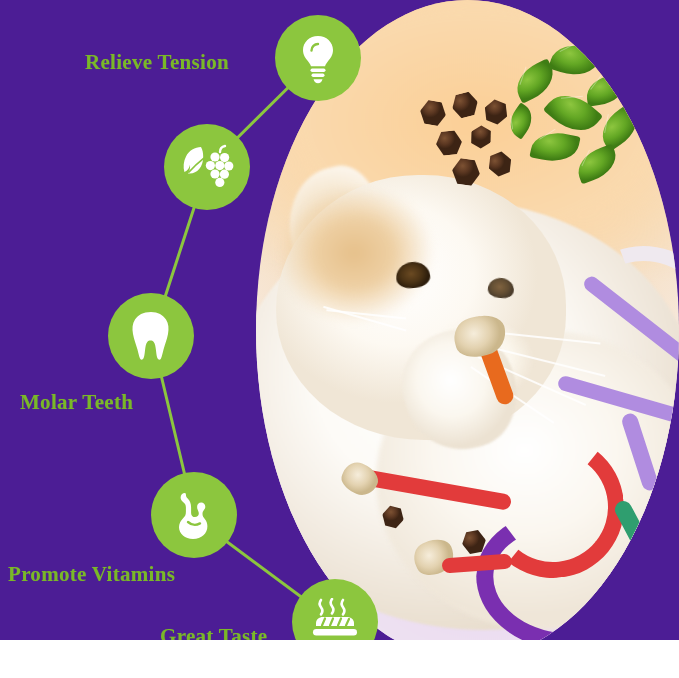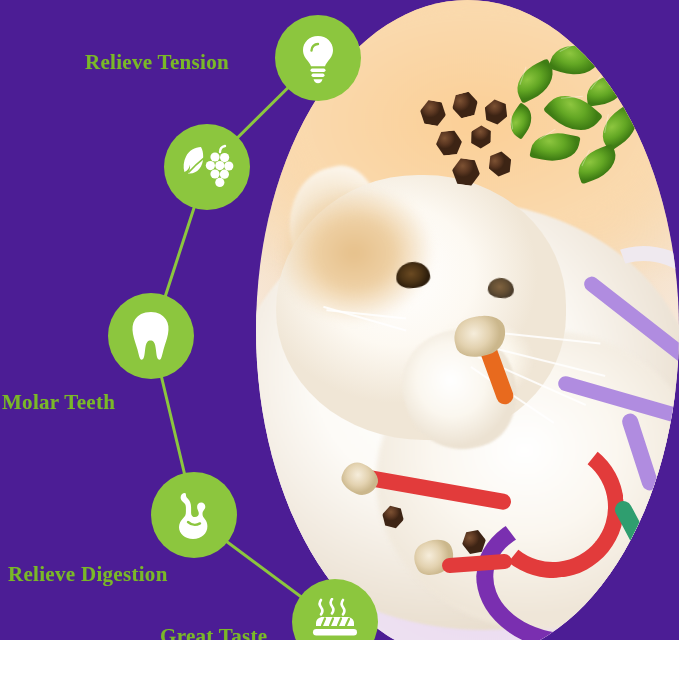--- a/index.html
+++ b/index.html
@@ -317,31 +317,31 @@
     </span>
   </div>
 
   <div class="node" style="left:108px; top:293px;">
     <span>
       <svg width="46" height="54" viewBox="0 0 46 54" aria-hidden="true">
         <path d="M23 3C15 3 10 6 7 10.5 4.3 14.6 4 19.8 5 25c1.1 5.8 3 10.4 4.4 15.3 1 3.6 1.5 7 2.6 9.1.8 1.6 2.6 1.7 3.4.2.9-1.6 1.2-4.6 1.6-8 .4-3.6.9-6.8 2.3-8.6 1.5-1.9 4.9-1.9 6.4 0 1.4 1.8 1.9 5 2.3 8.6.4 3.4.7 6.4 1.6 8 .8 1.5 2.6 1.4 3.4-.2 1.1-2.1 1.6-5.5 2.6-9.1C36.9 35.4 38.9 30.8 40 25c1-5.2.7-10.4-2-14.5C35 6 30 3 23 3z" fill="#ffffff"></path>
       </svg>
     </span>
   </div>
-  <div class="feat-label" style="left:2px; top:390px;text-align:center;">Molar Teeth</div>
+  <div class="feat-label" style="left:20px; top:390px;text-align:center;">Molar Teeth</div>
 
   <div class="node" style="left:151px; top:472px;">
     <span>
       <svg width="52" height="52" viewBox="0 0 52 52" aria-hidden="true">
         <path d="M17 4c-2.6 0-4.4 1.9-4.4 4.4 0 2.3 1.3 3.6 2.7 4.8 1.6 1.4 2.6 2.4 2.6 5.3v4.2c0 3.2-.7 4.4-2.8 6.5-2.4 2.4-4.1 5.3-4.1 9.1C11 44.6 17 50 25 50c8.6 0 14.4-5.4 14.4-12.7 0-3-1-5.3-2.6-7.3-1.3-1.7-2.3-2.9-2.3-5 0-1.6.5-2.7 1.4-3.9.8-1 1.4-2 1.4-3.4 0-2.3-1.8-4.1-4.1-4.1-2.4 0-4.1 1.8-4.1 4.3 0 1.7.6 2.9 1.1 4 .4.9.6 1.6.6 2.6 0 2.1-1.6 3.6-3.8 3.6-2.3 0-3.9-1.6-3.9-4.2v-5.3c0-4.3-1.2-6.8-3-8.7C18.8 8.7 18 7.7 18 6.5c0-1.5-.3-2.5-1-2.5z" fill="#ffffff"></path>
         <path d="M20 33c3.4 3 8 3.6 12 1.4" fill="none" stroke="#8cc63e" stroke-width="2.4" stroke-linecap="round"></path>
       </svg>
     </span>
   </div>
-  <div class="feat-label" style="left:8px; top:562px;">Relieve Digestion</div>
+  <div class="feat-label" style="left:8px; top:562px;">Promote Vitamins</div>
 
   <div class="node" style="left:292px; top:579px;">
     <span>
       <svg width="54" height="48" viewBox="0 0 54 48" aria-hidden="true">
         <path d="M13 2c-2 2.6-2 4.6 0 7.2 2 2.6 2 4.6 0 7.2" fill="none" stroke="#ffffff" stroke-width="2.6" stroke-linecap="round"></path>
         <path d="M24 1c-2 2.6-2 4.6 0 7.2 2 2.6 2 4.6 0 7.2" fill="none" stroke="#ffffff" stroke-width="2.6" stroke-linecap="round"></path>
         <path d="M35 2c-2 2.6-2 4.6 0 7.2 2 2.6 2 4.6 0 7.2" fill="none" stroke="#ffffff" stroke-width="2.6" stroke-linecap="round"></path>
         <path d="M8 25c0-3.4 3-6 7-6h24c4 0 7 2.6 7 6v3H8z" fill="#ffffff"></path>
         <rect x="5" y="31" width="44" height="6.4" rx="3.2" fill="#ffffff"></rect>
         <g stroke="#8cc63e" stroke-width="2.2" stroke-linecap="round">

